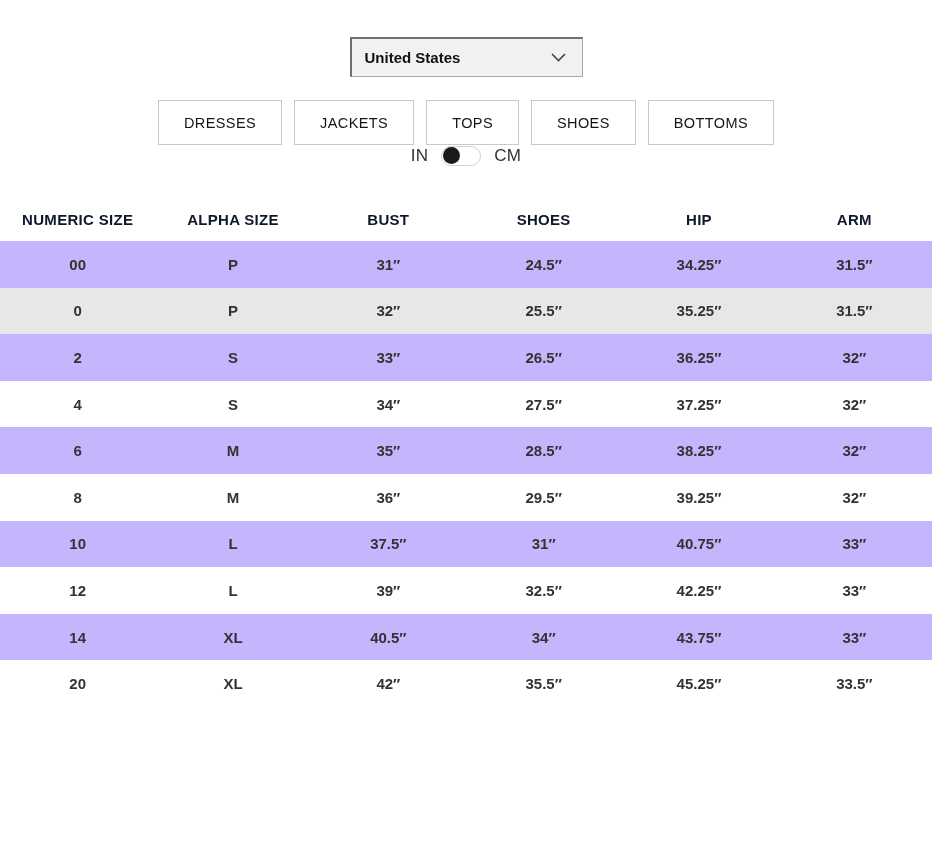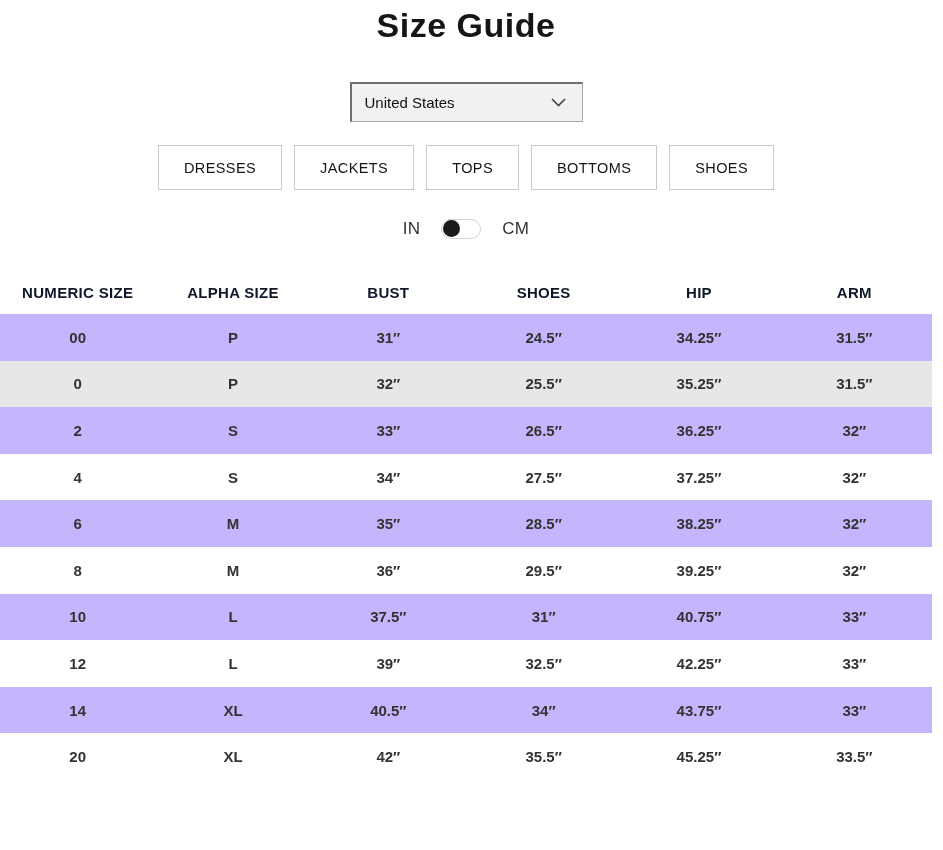--- a/index.html
+++ b/index.html
@@ -12,21 +12,21 @@
 
   .page-title {
     margin: 6px 0 0 0;
     text-align: center;
     font-size: 34px;
     font-weight: 600;
     letter-spacing: 0.5px;
     color: #151515;
   }
 
-  .select-row { display: flex; justify-content: center; margin-top: 37px; }
+  .select-row { display: flex; justify-content: center; margin-top: 37px; font-weight: bold; }
   .select {
     width: 233px; height: 40px; box-sizing: border-box;
     background: #f1f1f1;
     border: 1px solid #a9a9a9;
     border-top: 2px solid #6f6f6f;
     border-left: 2px solid #6f6f6f;
     display: flex; align-items: center; justify-content: space-between;
     padding: 0 16px 0 13px;
     cursor: pointer;
   }
@@ -38,21 +38,21 @@
     height: 45px; padding: 0 25px;
     background: #ffffff;
     border: 1px solid #c9c9c9;
     font-family: inherit;
     font-size: 14.5px;
     letter-spacing: 0.4px;
     color: #151515;
     cursor: pointer;
   }
 
-  .toggle-row { display: flex; justify-content: center; align-items: center; gap: 21px; margin-top: 28px; height: 21px; }
+  .toggle-row { display: flex; justify-content: center; align-items: center; gap: 13px; height: 21px; }
   .unit-label { font-size: 17px; color: #333; letter-spacing: 0.3px; }
   .switch {
     width: 40px; height: 20px; box-sizing: border-box;
     background: #ffffff;
     border: 1px solid #d2d2d2;
     border-radius: 11px;
     position: relative;
     cursor: pointer;
   }
   .knob {
@@ -87,37 +87,36 @@
     padding: 0;
   }
   .size-table tr.stripe { background: #c4b5fd; }
   .size-table tr.highlight { background: #e7e7e7; }
 </style>
 </head>
 <body>
 
 <div class="content">
 
-  <h1 class="page-title">Size Guide</h1>
 
   <div class="select-row">
     <div class="select">
       <span class="select-value">United States</span>
       <svg class="chevron" width="15" height="9" viewBox="0 0 15 9">
         <path d="M1 1 L7.5 7.5 L14 1" fill="none" stroke="#444" stroke-width="1.6"></path>
       </svg>
     </div>
   </div>
 
   <div class="cats">
     <button class="cat">DRESSES</button>
     <button class="cat">JACKETS</button>
     <button class="cat">TOPS</button>
+    <button class="cat">SHOES</button>
     <button class="cat">BOTTOMS</button>
-    <button class="cat">SHOES</button>
   </div>
 
   <div class="toggle-row">
     <span class="unit-label">IN</span>
     <div class="switch">
       <div class="knob"></div>
     </div>
     <span class="unit-label">CM</span>
   </div>
 

